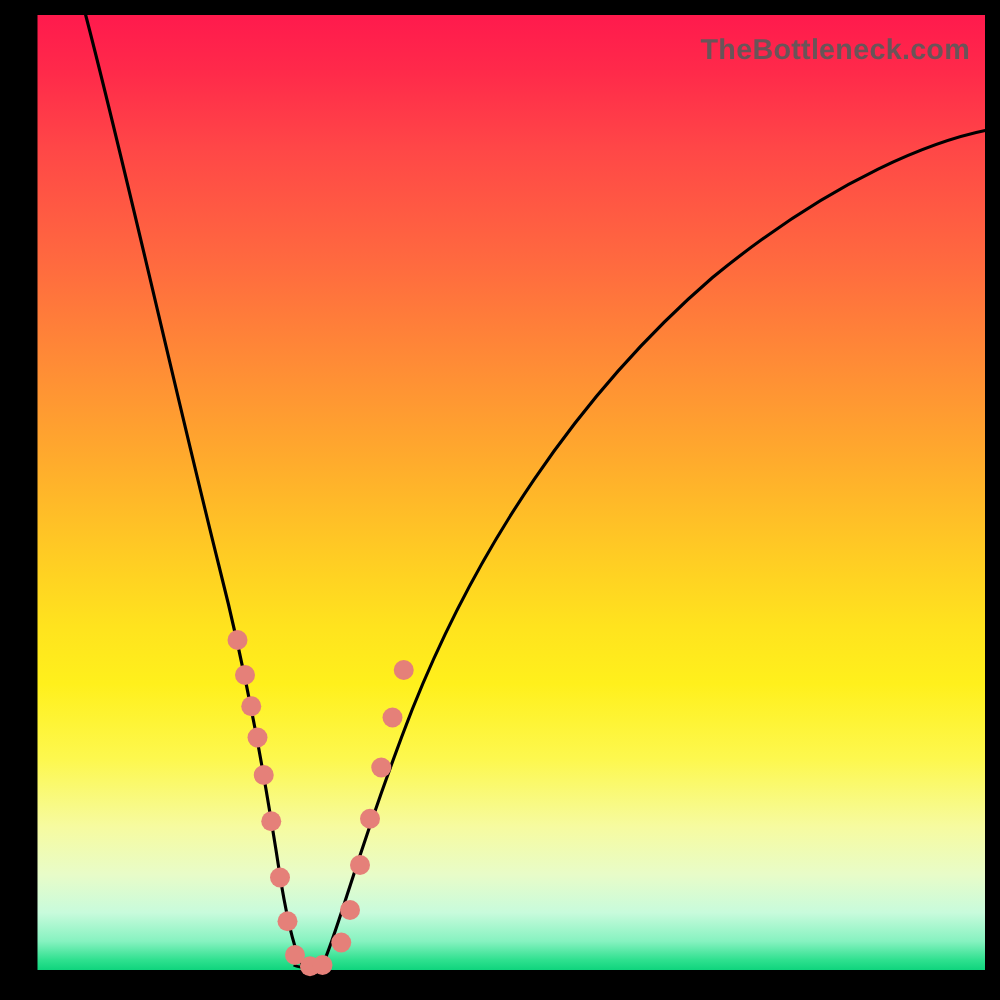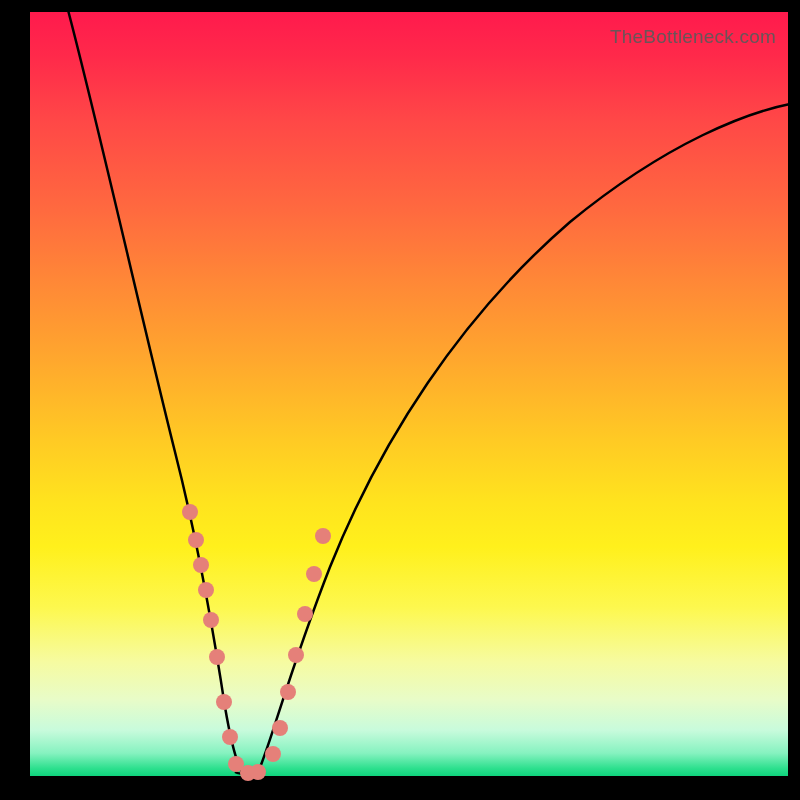--- a/index.html
+++ b/index.html
@@ -33,23 +33,23 @@
       #c8fbdc 94%,
       #86f2c0 97%,
       #2de08e 99%,
       #0fd47d 100%);
   }
   .watermark {
     position: absolute;
     top: 14px;
     right: 12px;
     color: #5a5a5a;
-    font-size: 19px;
+    font-size: 23px;
     letter-spacing: 0.2px;
-    font-weight: 400;
+    font-weight: 700;
     opacity: 0.9;
     user-select: none;
   }
   svg.curve {
     position: absolute;
     left: 0;
     top: 0;
     width: 758px;
     height: 764px;
     overflow: visible;

